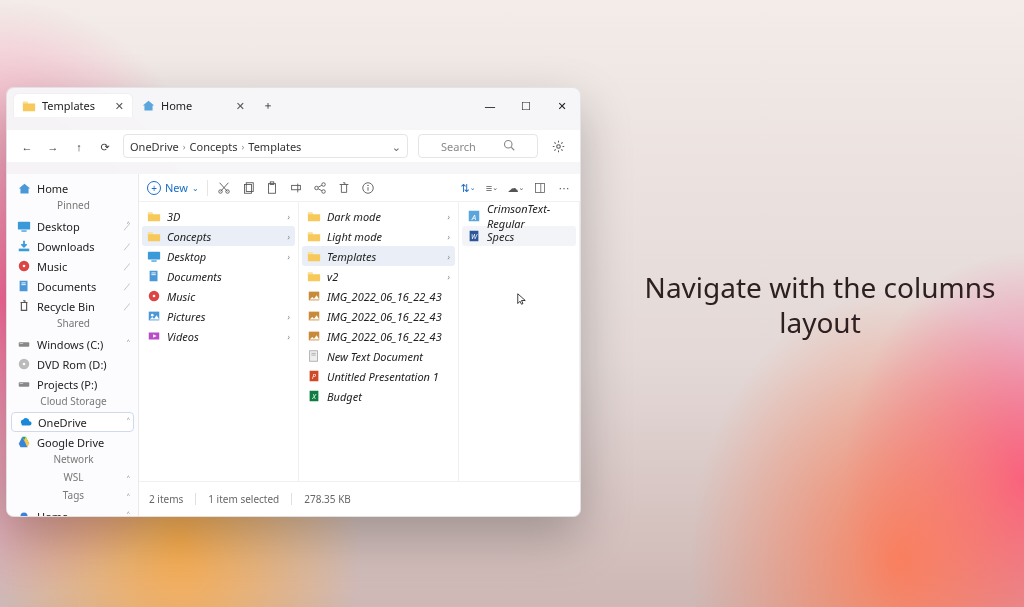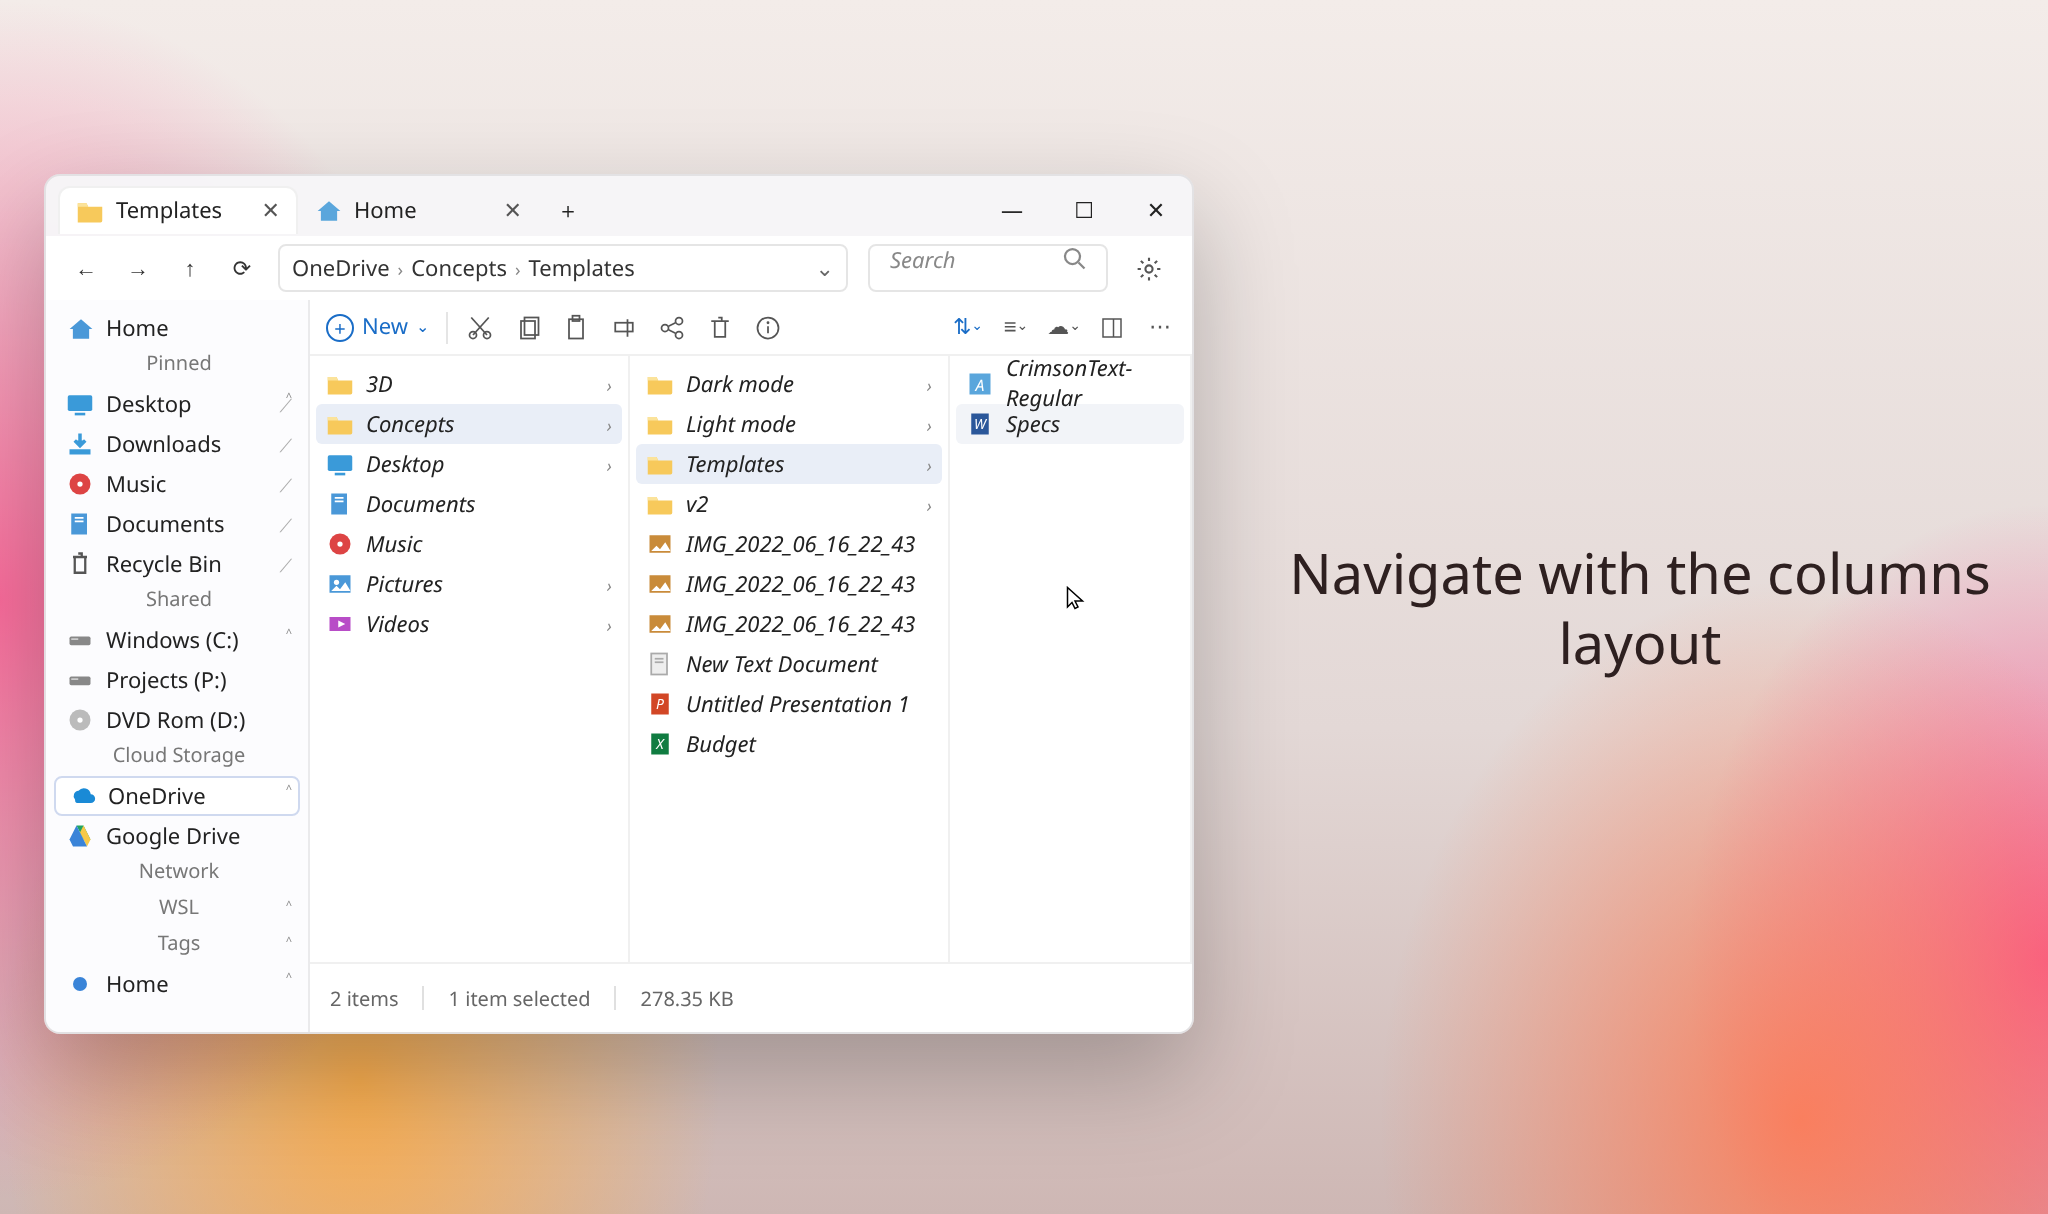--- a/index.html
+++ b/index.html
@@ -11,45 +11,46 @@
       radial-gradient(ellipse 350px 450px at 900px 560px, rgba(255,120,80,.85), transparent 60%),
       radial-gradient(ellipse 300px 380px at 1024px 480px, rgba(255,60,130,.8), transparent 60%),
       linear-gradient(180deg,#f3ece9,#e3d8d6 60%,#ceb7b4);
     position: relative;
   }
   .promo {
     position: absolute; left: 640px; top: 270px; width: 360px;
     text-align: center; color: #2e2020; font-size: 28px; font-weight: 400; line-height: 1.25;
   }
   .window {
-    position: absolute; left: 22px; top: 87px; width: 575px; height: 430px;
+    position: absolute; left: 6px; top: 87px; width: 575px; height: 430px;
     background: rgba(246,246,248,.96);
     border: 1px solid rgba(0,0,0,.08);
     border-radius: 8px;
     box-shadow: 0 20px 50px rgba(0,0,0,.25);
     display: flex; flex-direction: column;
     font-size: 11px; color: #222;
     overflow: hidden;
+    gap: 12px;
   }
   
   .tabs { display: flex; align-items: center; height: 30px; padding: 4px 0 0 6px; }
   .tab { display: flex; align-items: center; gap: 6px; height: 24px; padding: 0 8px; border-radius: 6px 6px 0 0; min-width: 120px; }
   .tab.active { background: #fff; border: 1px solid rgba(0,0,0,.06); border-bottom: none; }
   .tab .ticon { width: 14px; height: 14px; display: inline-flex; align-items: center; justify-content: center; }
   .tab .x { margin-left: auto; color: #555; }
   .newtab { width: 22px; height: 22px; display: flex; align-items: center; justify-content: center; margin-left: 4px; }
   .win-controls { margin-left: auto; display: flex; }
   .win-controls span { width: 36px; height: 28px; display: flex; align-items: center; justify-content: center; color: #222; }
   
   .navrow { display: flex; align-items: center; height: 32px; padding: 0 12px; gap: 10px; background: #fff; }
   .navrow .icon-btn { width: 16px; height: 16px; display: flex; align-items: center; justify-content: center; color: #333; }
   .addr { flex: 1; display: flex; align-items: center; gap: 4px; border: 1px solid rgba(0,0,0,.1); border-radius: 4px; height: 24px; padding: 0 6px; font-size: 11px; color: #333; }
   .addr .chev { color: #888; font-size: 9px; }
   .addr .drop { margin-left: auto; color: #666; }
-  .searchbox { width: 120px; height: 24px; border: 1px solid rgba(0,0,0,.1); border-radius: 4px; display: flex; padding: 0 10px; color: #888; gap: 4px; font-style: italic; }
+  .searchbox { width: 120px; height: 24px; border: 1px solid rgba(0,0,0,.1); border-radius: 4px; display: flex; align-items: center; padding: 0 22px; color: #888; gap: 4px; }
   .searchbox span.icon { margin-left: auto; }
   .gear { width: 20px; display: flex; align-items: center; justify-content: center; color: #555; }
   
   .body { display: flex; flex: 1; min-height: 0; }
   .sidebar { width: 132px; border-right: 1px solid rgba(0,0,0,.07); background: rgba(252,252,254,.95); overflow-y: auto; padding: 4px 0; }
   .sb-row { display: flex; align-items: center; gap: 6px; height: 20px; padding: 0 8px 0 10px; font-size: 11px; color: #222; }
   .sb-row.header { color: #777; font-size: 10px; height: 18px; flex-direction: column; }
   .sb-row.header .collapse { margin-left: auto; color: #888; font-size: 11px; }
   .sb-row .pin { margin-left: auto; color: #aaa; font-size: 9px; }
   .sb-row.selected { background: #fff; border: 1px solid #cfd9ef; border-radius: 4px; margin: 0 4px; padding-left: 6px; }
@@ -215,34 +216,34 @@
             <svg width="14" height="14" viewBox="0 0 16 16">
               <rect x="2" y="6" width="12" height="5" rx="1" fill="#888"></rect>
               <rect x="3" y="7" width="4" height="1" fill="#ccc"></rect>
             </svg>
           </span>
           <span>Windows (C:)</span>
         </div>
         <div class="sb-row">
           <span class="sb-icon">
             <svg width="14" height="14" viewBox="0 0 16 16">
+              <circle cx="8" cy="8" r="6" fill="#bbb"></circle>
+              <circle cx="8" cy="8" r="1.5" fill="#fff"></circle>
+            </svg>
+          </span>
+          <span>DVD Rom (D:)</span>
+        </div>
+        <div class="sb-row">
+          <span class="sb-icon">
+            <svg width="14" height="14" viewBox="0 0 16 16">
               <rect x="2" y="6" width="12" height="5" rx="1" fill="#888"></rect>
               <rect x="3" y="7" width="4" height="1" fill="#ccc"></rect>
             </svg>
           </span>
           <span>Projects (P:)</span>
-        </div>
-        <div class="sb-row">
-          <span class="sb-icon">
-            <svg width="14" height="14" viewBox="0 0 16 16">
-              <circle cx="8" cy="8" r="6" fill="#bbb"></circle>
-              <circle cx="8" cy="8" r="1.5" fill="#fff"></circle>
-            </svg>
-          </span>
-          <span>DVD Rom (D:)</span>
         </div>
         <div class="sb-row header">
           <span>Cloud Storage</span>
           <span class="collapse">˄</span>
         </div>
         <div class="sb-row selected">
           <span class="sb-icon">
             <svg width="14" height="14" viewBox="0 0 16 16">
               <path fill="#1a8ad6" d="M4 10a3 3 0 0 1 2-5 4 4 0 0 1 7 2 2.5 2.5 0 0 1 0 5H5a2 2 0 0 1-1-2z"></path>
             </svg>

